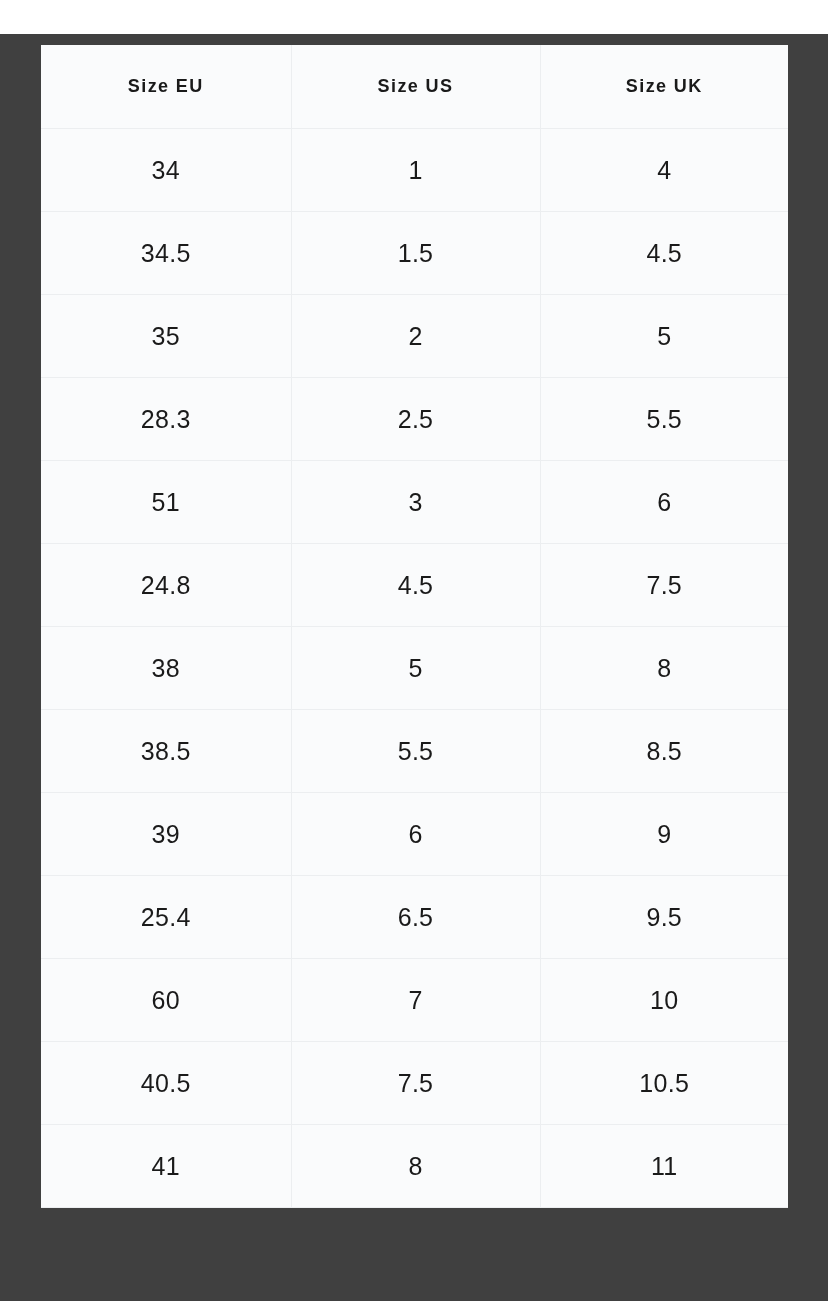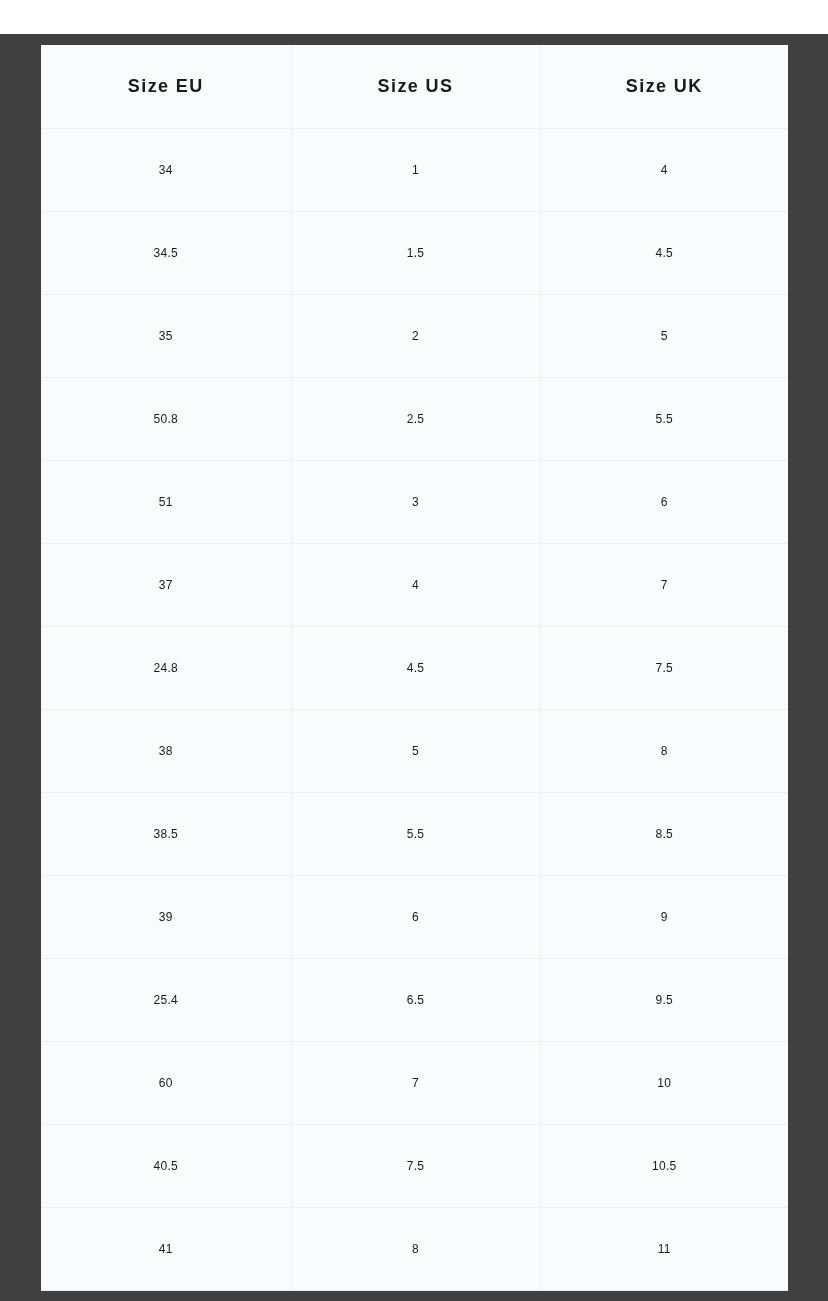--- a/index.html
+++ b/index.html
@@ -45,21 +45,21 @@
     color: #1a1a1a;
   }
   table.size-table th {
     height: 81px;
     font-size: 18px;
     font-weight: 700;
     letter-spacing: 1.4px;
   }
   table.size-table td {
     height: 80px;
-    font-size: 12px;
+    font-size: 25px;
     font-weight: 400;
     letter-spacing: 0.3px;
   }
   table.size-table tr td:first-child,
   table.size-table tr th:first-child {
     border-left: none;
   }
   table.size-table tr td:last-child,
   table.size-table tr th:last-child {
     border-right: none;
@@ -96,33 +96,28 @@
           <td>34.5</td>
           <td>1.5</td>
           <td>4.5</td>
         </tr>
         <tr>
           <td>35</td>
           <td>2</td>
           <td>5</td>
         </tr>
         <tr>
-          <td>50.8</td>
+          <td>28.3</td>
           <td>2.5</td>
           <td>5.5</td>
         </tr>
         <tr>
           <td>51</td>
           <td>3</td>
           <td>6</td>
-        </tr>
-        <tr>
-          <td>37</td>
-          <td>4</td>
-          <td>7</td>
         </tr>
         <tr>
           <td>24.8</td>
           <td>4.5</td>
           <td>7.5</td>
         </tr>
         <tr>
           <td>38</td>
           <td>5</td>
           <td>8</td>

